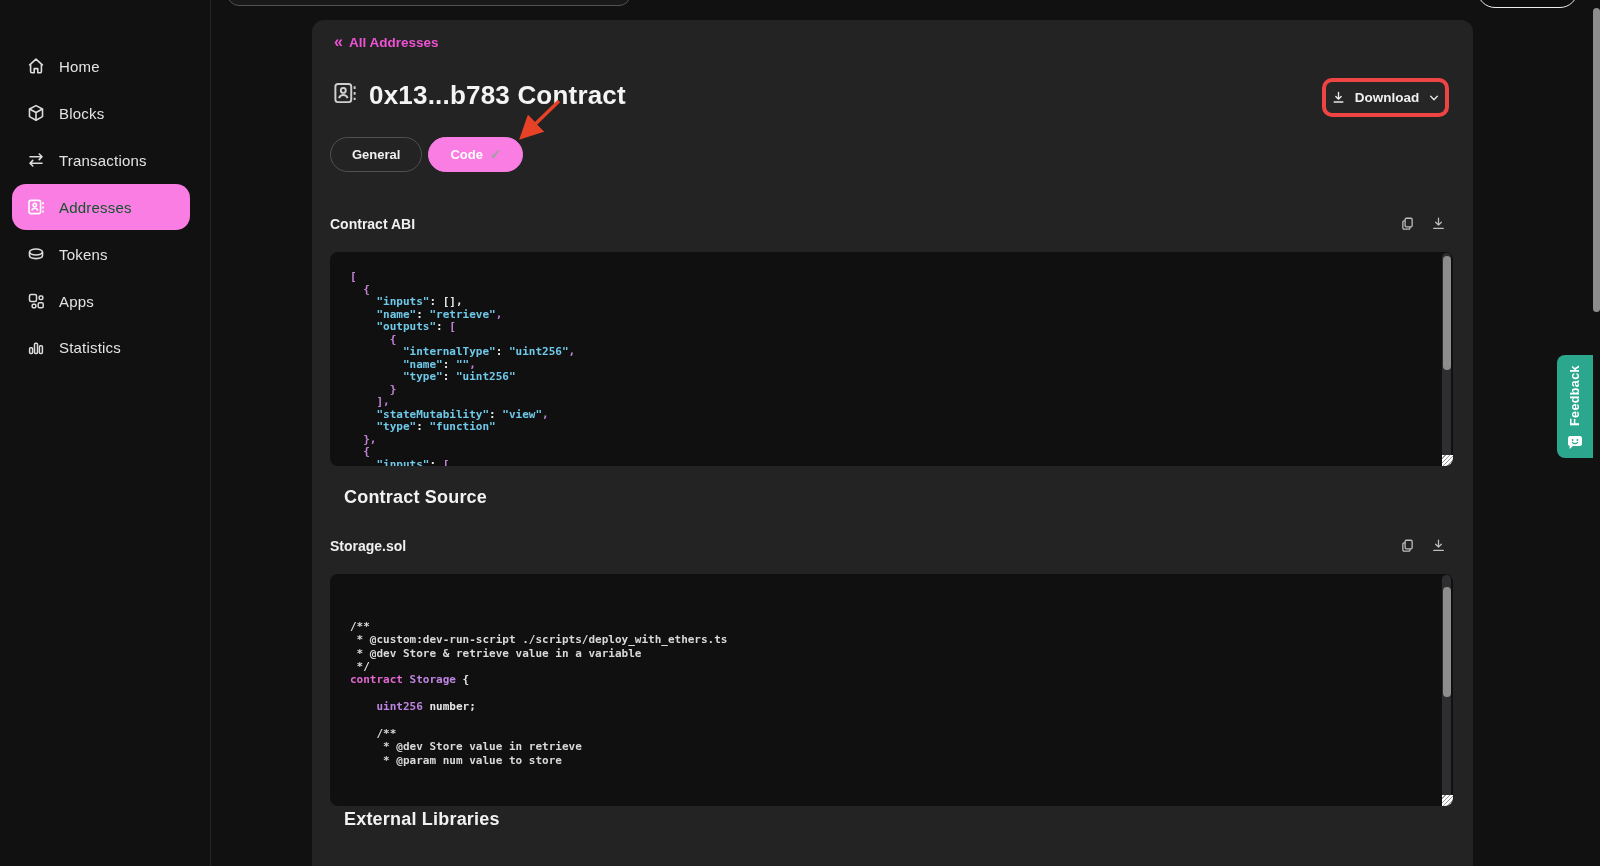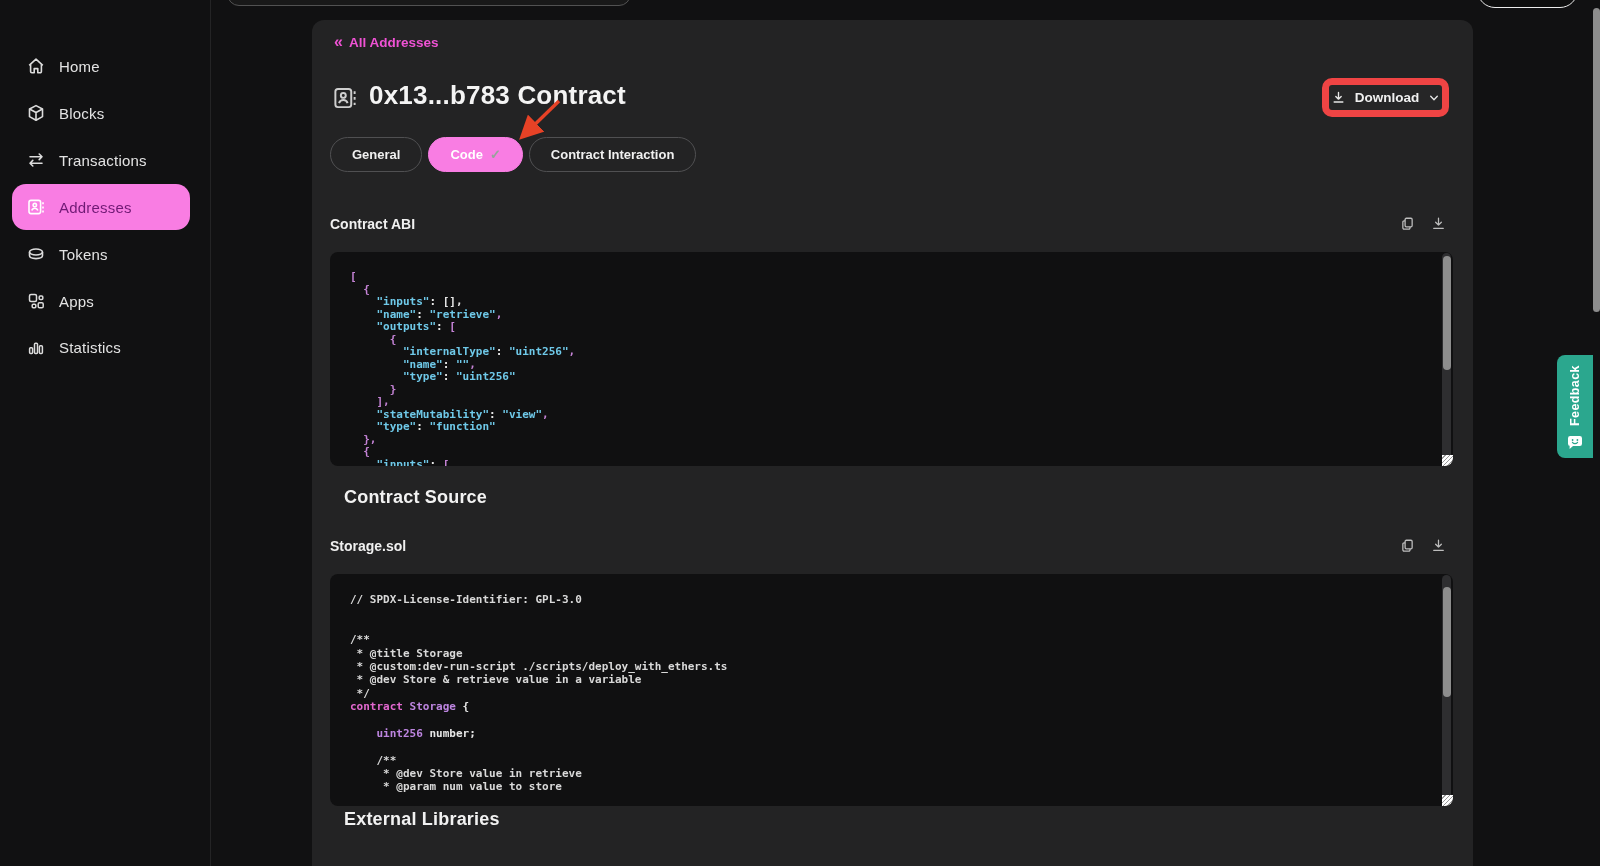--- a/index.html
+++ b/index.html
@@ -13,34 +13,34 @@
   .top-search{position:absolute;left:227px;top:-31px;width:404px;height:37px;
     border:1.5px solid #525252;border-radius:12px;background:#191919;box-sizing:border-box}
   .top-right-pill{position:absolute;left:1477px;top:-29px;width:101px;height:37px;
     border:1.5px solid #ececec;border-radius:18px;background:#0d0d0d;box-sizing:border-box}
   
   .sidebar-divider{position:absolute;left:210px;top:0;width:1px;height:866px;background:#242425}
   .side-item{position:absolute;left:12px;width:178px;height:46px;border-radius:14px;
     display:flex;align-items:center;padding-left:14px;box-sizing:border-box;
     color:#e3e3e3;font-size:15px;font-weight:500;letter-spacing:.2px;cursor:pointer}
   .side-item .ic{width:20px;height:20px;margin-right:13px;display:inline-flex;color:#dcdcdc}
-  .side-item.active{background:#f97de3;color:#701a75}
+  .side-item.active{background:#f97de3;color:#14532d}
   .side-item.active .ic{color:#ffffff}
   .ic svg{width:100%;height:100%}
   
   .panel{position:absolute;left:312px;top:20px;width:1161px;height:846px;
     background:#232324;border-radius:12px 12px 0 0}
   .back-link{position:absolute;left:22px;top:13px;display:flex;align-items:center;
     color:#ef52d4;font-size:13.5px;font-weight:700;cursor:pointer}
   .back-link .chev{font-size:16px;margin-right:8px;letter-spacing:-2px}
-  .title-row{position:absolute;left:20px;top:60px;display:flex;align-items:flex-end}
+  .title-row{position:absolute;left:20px;top:60px;display:flex;align-items:flex-start}
   .title-row .ic{width:26px;height:26px;color:#cfcfcf;margin-right:11px;display:inline-flex}
   .page-title{color:#f4f4f4;font-size:26px;font-weight:700;letter-spacing:.2px}
   .download-btn{position:absolute;left:1010px;top:58px;width:127px;height:39px;
-    border:7px solid #ef4444;border-radius:10px;background:#262627;box-sizing:border-box;
+    border:4px solid #ef4444;border-radius:10px;background:#262627;box-sizing:border-box;
     display:flex;align-items:center;justify-content:center;gap:9px;
     color:#f0f0f0;font-size:13.5px;font-weight:700;cursor:pointer}
   .download-btn .ic{width:15px;height:15px;color:#e8e8e8;display:inline-flex}
   .download-btn .ic.small{width:12px;height:12px}
   .tabs{position:absolute;left:18px;top:117px;display:flex;gap:6px}
   .tab{height:35px;border-radius:17.5px;padding:0 21px;display:flex;align-items:center;gap:7px;
     color:#f0f0f0;font-size:13px;font-weight:700;box-sizing:border-box;cursor:pointer;
     border:1px solid #505052;background:transparent}
   .tab.active{background:#f97de3;border-color:#f97de3;color:#fff}
   .tab .check{color:#98a29b;font-size:13px;font-weight:700}
@@ -180,23 +180,20 @@
     </span>
   </div>
 
   <div class="tabs">
     <div class="tab">
       <span>General</span>
     </div>
     <div class="tab active">
       <span>Code</span>
       <span class="check">✓</span>
-    </div>
-    <div class="tab">
-      <span>Contract Interaction</span>
     </div>
   </div>
 
   <svg class="anno-arrow" viewBox="0 0 72 62">
     <defs>
       <marker id="arrowhead" markerWidth="7" markerHeight="7" refX="5" refY="3.5" orient="auto">
         <polygon points="0 0, 7 3.5, 0 7" fill="#e74226"></polygon>
       </marker>
     </defs>
     <line x1="57" y1="11" x2="22" y2="45" stroke="#e74226" stroke-width="3.4" marker-end="url(#arrowhead)"></line>
@@ -250,25 +247,23 @@
       </svg>
   </span>
   <span class="mini-icon" style="left:1119px;top:518px">
     <svg viewBox="0 0 20 20" fill="none" stroke="currentColor" stroke-width="1.7" stroke-linecap="round" stroke-linejoin="round">
         <path d="M10 3v9M6.2 8.4 10 12.2l3.8-3.8M3.6 16.4h12.8"></path>
       </svg>
   </span>
 
   <div class="code-block sol" style="top:554px;height:232px">
     <div class="code-inner">
-        <div class="code-line"><span class="tok-com">// SPDX-License-Identifier: GPL-3.0</span></div>
         <div class="code-line"></div>
         <div class="code-line"></div>
         <div class="code-line"><span class="tok-com">/**</span></div>
-        <div class="code-line"><span class="tok-com"> * @title Storage</span></div>
         <div class="code-line"><span class="tok-com"> * @custom:dev-run-script ./scripts/deploy_with_ethers.ts</span></div>
         <div class="code-line"><span class="tok-com"> * @dev Store &amp; retrieve value in a variable</span></div>
         <div class="code-line"><span class="tok-com"> */</span></div>
         <div class="code-line"><span class="tok-mag">contract </span><span class="tok-vio">Storage </span><span class="tok-wht">{</span></div>
         <div class="code-line"></div>
         <div class="code-line"><span class="tok-vio">    uint256 </span><span class="tok-wht">number;</span></div>
         <div class="code-line"></div>
         <div class="code-line"><span class="tok-com">    /**</span></div>
         <div class="code-line"><span class="tok-com">     * @dev Store value in retrieve</span></div>
         <div class="code-line"><span class="tok-com">     * @param num value to store</span></div>

